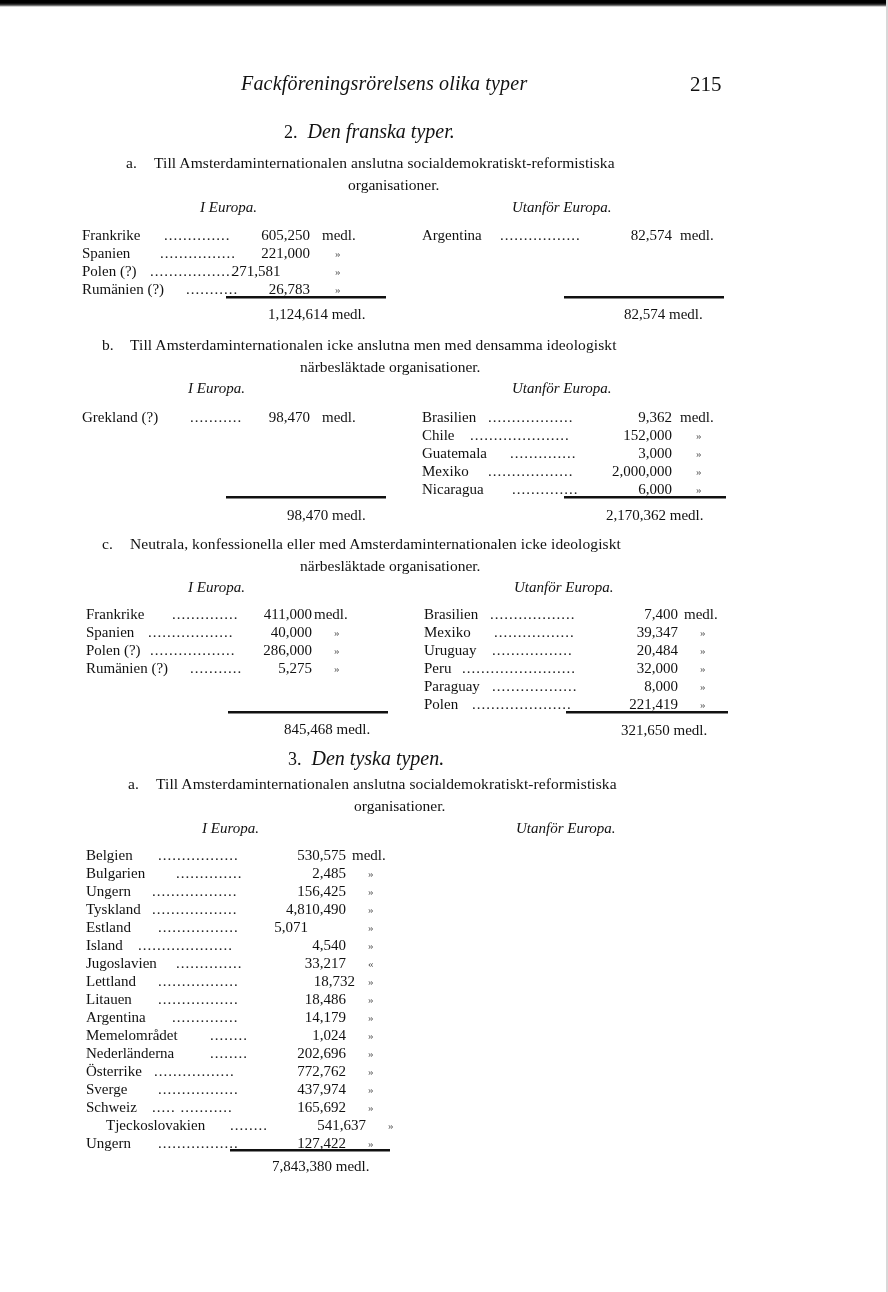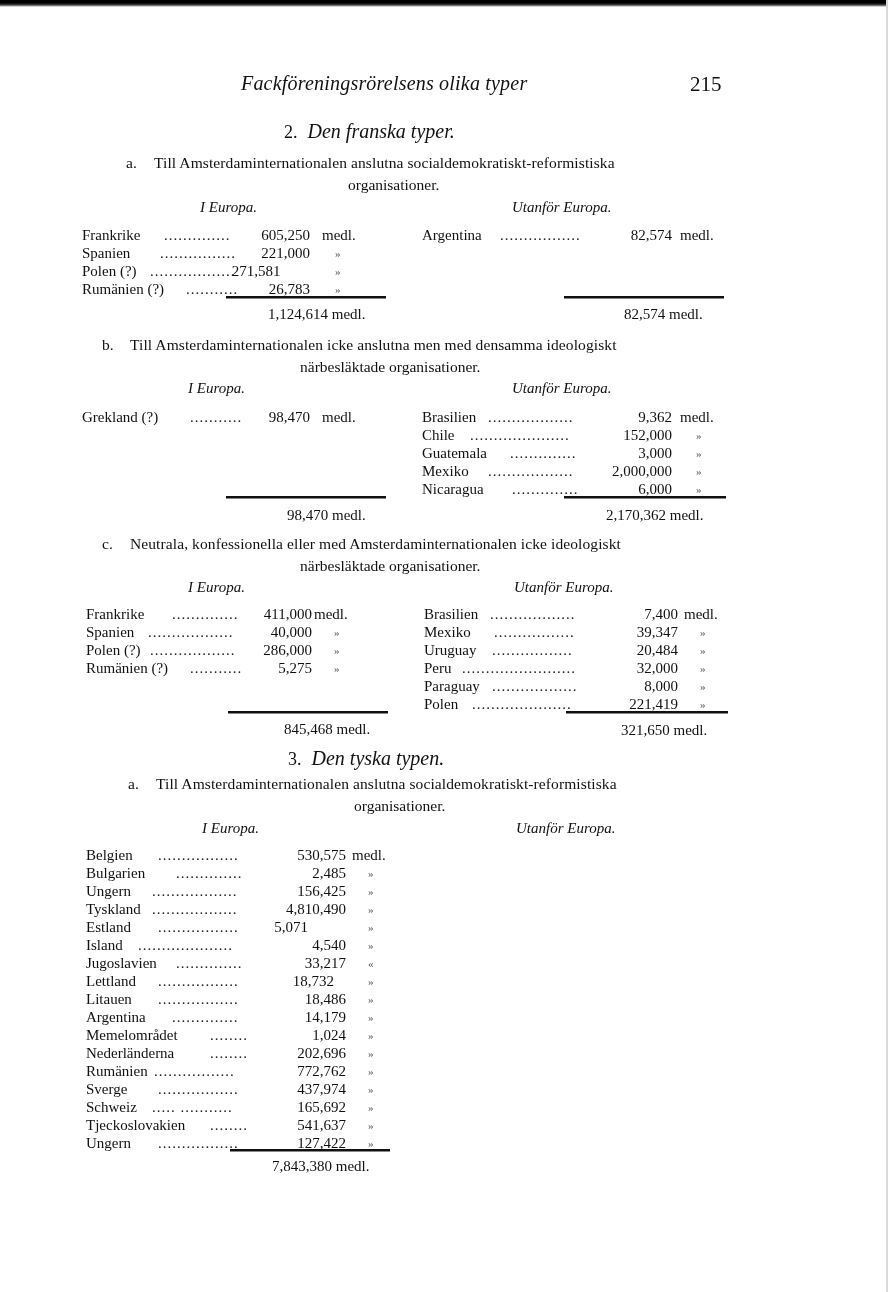--- a/index.html
+++ b/index.html
@@ -280,21 +280,21 @@
     </div>
   <div class="abs row" style="top:108px; width:310px;">
       <span class="name">Jugoslavien</span>
       <span class="dots" style="left:90px; width:86px;">..............</span>
       <span class="val" style="right:50px; width:110px;">33,217</span>
       <span class="unit ditto" style="left:282px;">«</span>
     </div>
   <div class="abs row" style="top:126px; width:310px;">
       <span class="name">Lettland</span>
       <span class="dots" style="left:72px; width:104px;">.................</span>
-      <span class="val" style="right:62px; width:110px;text-align:right;">18,732</span>
+      <span class="val" style="right:41px; width:110px;text-align:right;">18,732</span>
       <span class="unit ditto" style="left:282px;">»</span>
     </div>
   <div class="abs row" style="top:144px; width:310px;">
       <span class="name">Litauen</span>
       <span class="dots" style="left:72px; width:104px;">.................</span>
       <span class="val" style="right:50px; width:110px;">18,486</span>
       <span class="unit ditto" style="left:282px;">»</span>
     </div>
   <div class="abs row" style="top:162px; width:310px;">
       <span class="name">Argentina</span>
@@ -308,38 +308,38 @@
       <span class="val" style="right:50px; width:110px;">1,024</span>
       <span class="unit ditto" style="left:282px;">»</span>
     </div>
   <div class="abs row" style="top:198px; width:310px;">
       <span class="name">Nederländerna</span>
       <span class="dots" style="left:124px; width:52px;">........</span>
       <span class="val" style="right:50px; width:110px;">202,696</span>
       <span class="unit ditto" style="left:282px;">»</span>
     </div>
   <div class="abs row" style="top:216px; width:310px;">
-      <span class="name">Rumänien</span>
+      <span class="name">Österrike</span>
       <span class="dots" style="left:68px; width:108px;">.................</span>
       <span class="val" style="right:50px; width:110px;">772,762</span>
       <span class="unit ditto" style="left:282px;">»</span>
     </div>
   <div class="abs row" style="top:234px; width:310px;">
       <span class="name">Sverge</span>
       <span class="dots" style="left:72px; width:104px;">.................</span>
       <span class="val" style="right:50px; width:110px;">437,974</span>
       <span class="unit ditto" style="left:282px;">»</span>
     </div>
   <div class="abs row" style="top:252px; width:310px;">
       <span class="name">Schweiz</span>
       <span class="dots" style="left:66px; width:110px;">..... ...........</span>
       <span class="val" style="right:50px; width:110px;">165,692</span>
       <span class="unit ditto" style="left:282px;">»</span>
     </div>
-  <div class="abs row" style="top:270px; width:310px;">
+  <div class="abs row" style="top:270px; width:310px;margin-left:20px;">
       <span class="name">Tjeckoslovakien</span>
       <span class="dots" style="left:124px; width:52px;">........</span>
       <span class="val" style="right:50px; width:110px;">541,637</span>
       <span class="unit ditto" style="left:282px;">»</span>
     </div>
   <div class="abs row" style="top:288px; width:310px;">
       <span class="name">Ungern</span>
       <span class="dots" style="left:72px; width:104px;">.................</span>
       <span class="val" style="right:50px; width:110px;">127,422</span>
       <span class="unit ditto" style="left:282px;">»</span>

